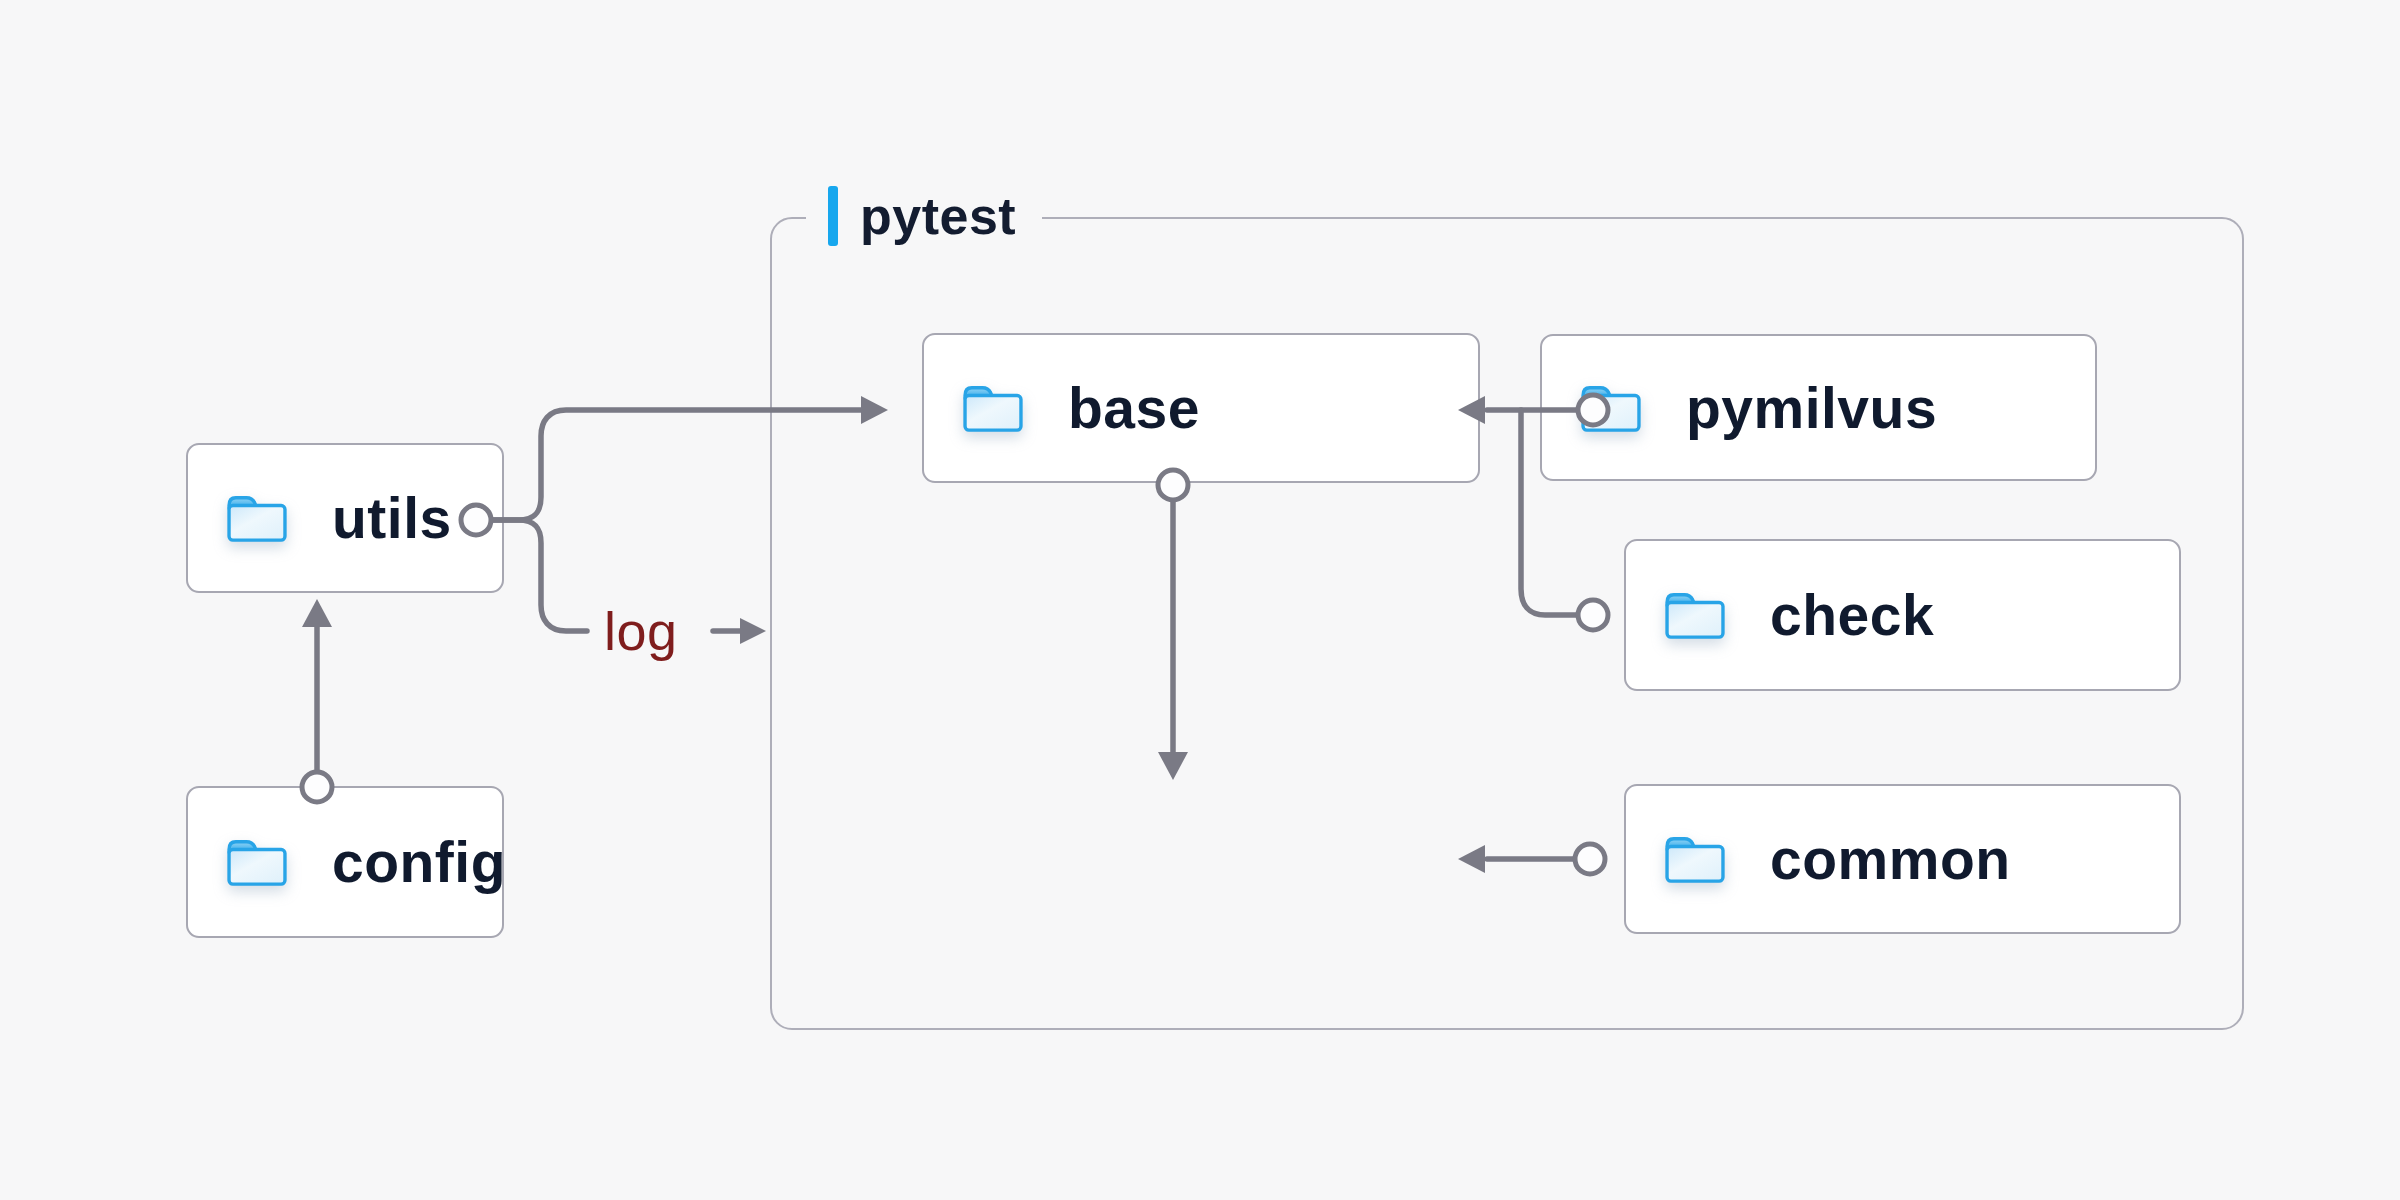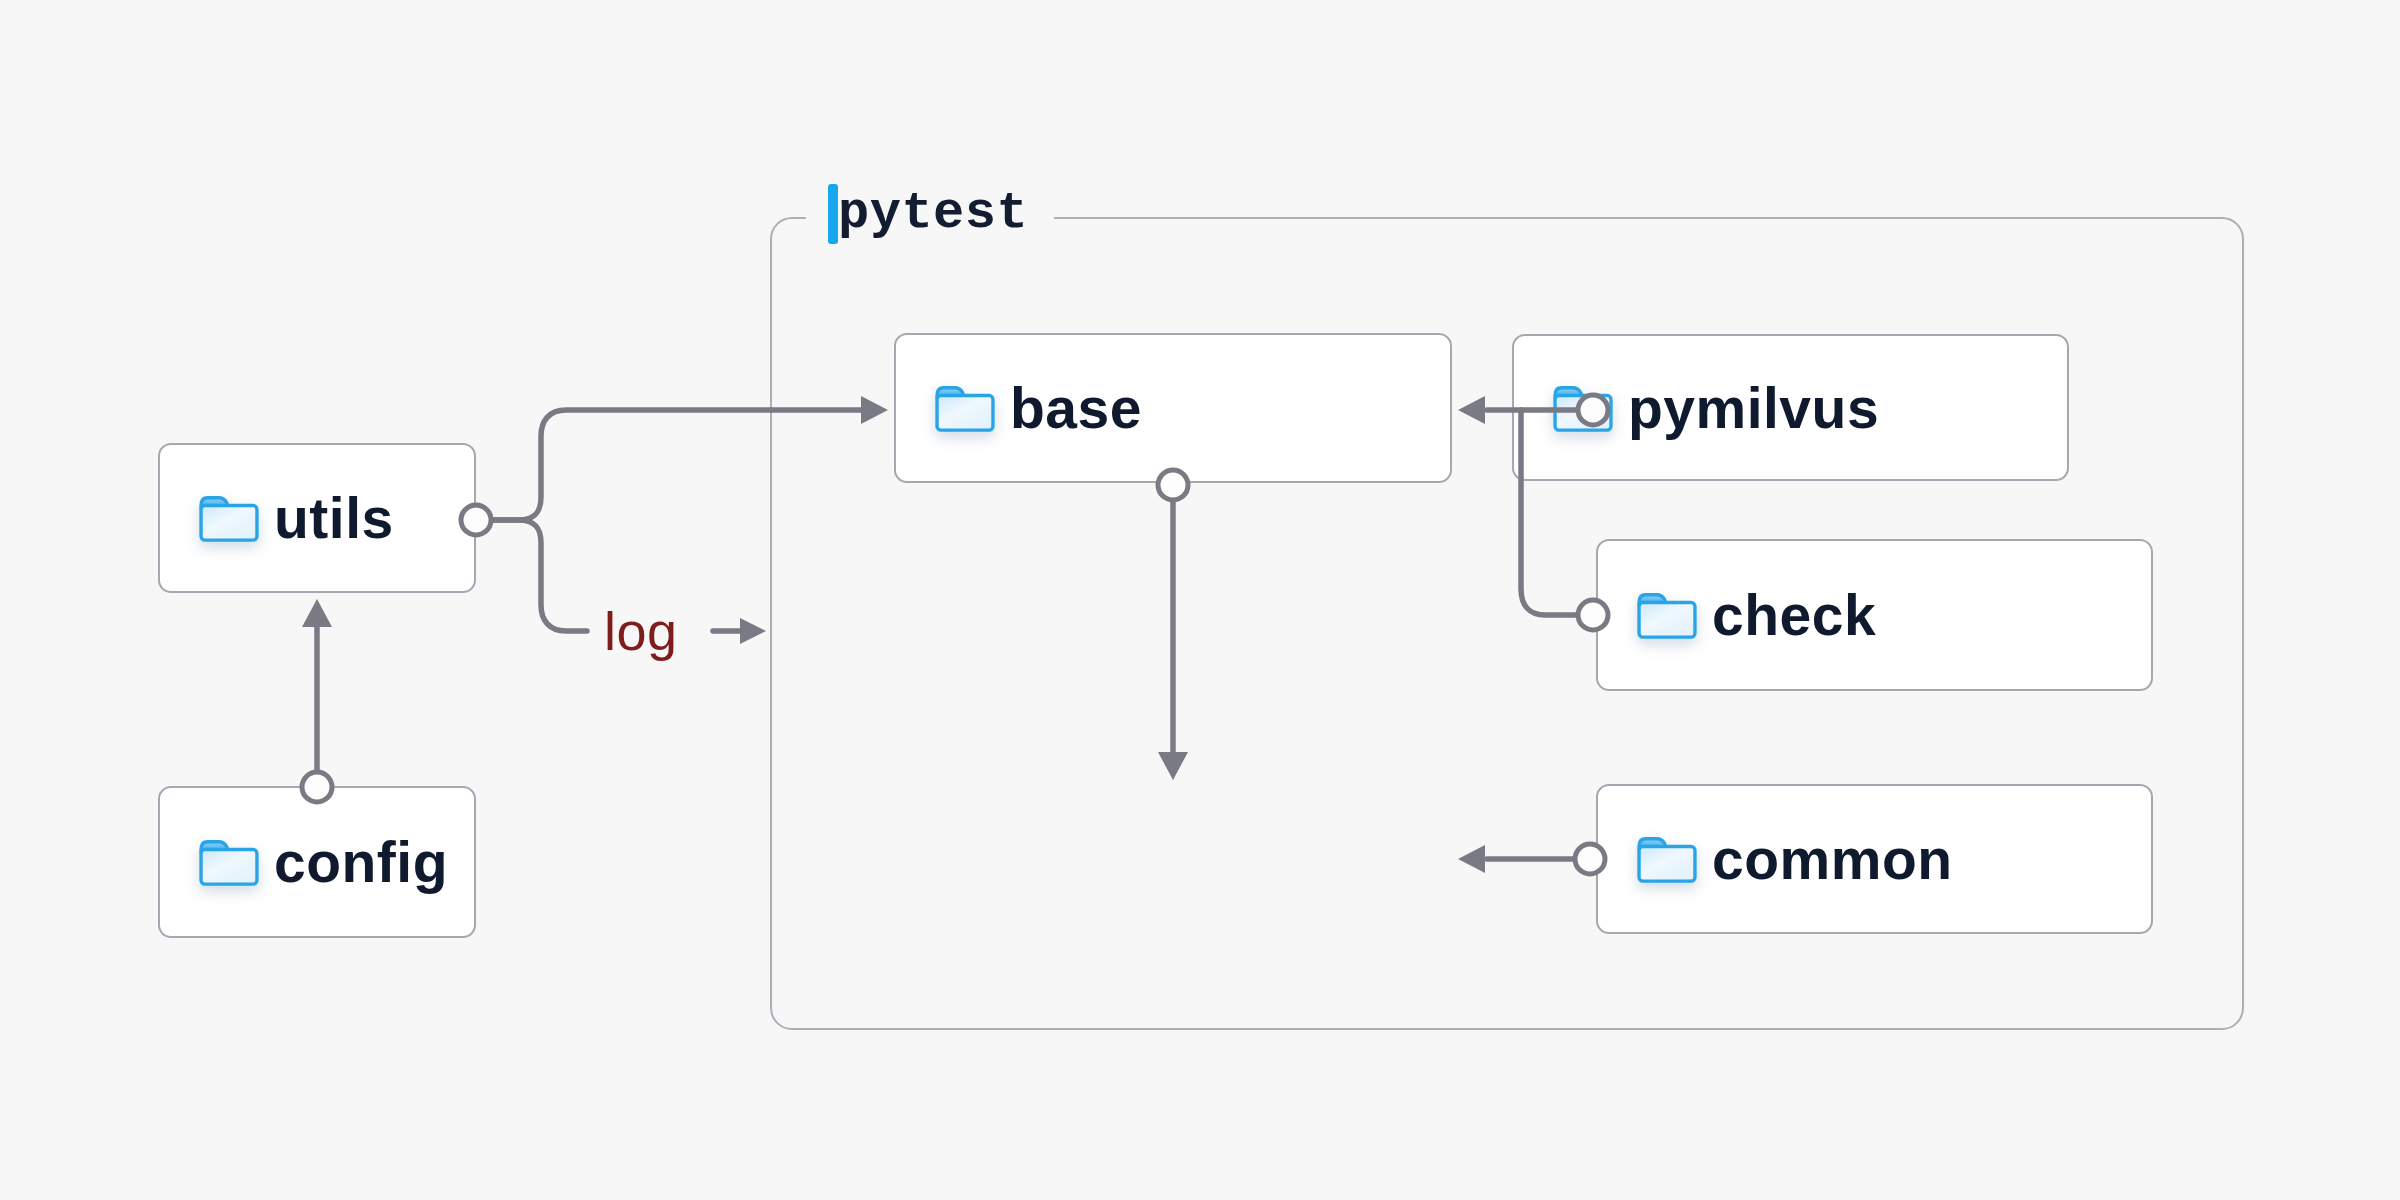--- a/index.html
+++ b/index.html
@@ -12,31 +12,31 @@
   .stage{position:relative;width:2400px;height:1200px;background:#f7f7f8;}
 
   
   .group{
     position:absolute;left:770px;top:217px;width:1474px;height:813px;
     border:2.5px solid #aeaeb9;border-radius:22px;z-index:1;
     box-sizing:border-box;background:transparent;
   }
   .group-label{
     position:absolute;left:806px;top:184px;height:64px;z-index:2;
-    display:flex;
-    background:#f7f7f8;padding:0 26px 0 22px;font-family:Liberation Mono, monospace;
+    display:flex;align-items:center;gap:22px;
+    background:#f7f7f8;padding:0 26px 0 22px;
   }
   .accent-bar{width:10px;height:60px;background:#17a7ee;border-radius:3px;}
   .group-title{font-size:52px;font-weight:700;color:#131c30;letter-spacing:.5px;}
 
   
   .node{
     position:absolute;box-sizing:border-box;z-index:2;
     background:#ffffff;border:2.5px solid #a7a7b2;border-radius:13px;
-    display:flex;align-items:center;gap:12px;padding-left:36px;
+    display:flex;align-items:center;gap:42px;padding-left:36px;margin-left:28px;
   }
   .node-label{font-size:57px;font-weight:700;color:#101a2e;letter-spacing:.5px;}
   .folder{width:66px;height:54px;flex:0 0 auto;filter:drop-shadow(0 6px 7px rgba(110,140,170,.30));}
 
   .node-utils    {left:158px; top:443px; width:318px; height:150px;}
   .node-config   {left:158px; top:786px; width:318px; height:152px;}
   .node-base     {left:894px; top:333px; width:558px; height:150px;}
   .node-pymilvus {left:1512px;top:334px; width:557px; height:147px;}
   .node-check    {left:1596px;top:539px; width:557px; height:152px;}
   .node-testcases{left:894px; top:784px; width:558px; height:153px;}

